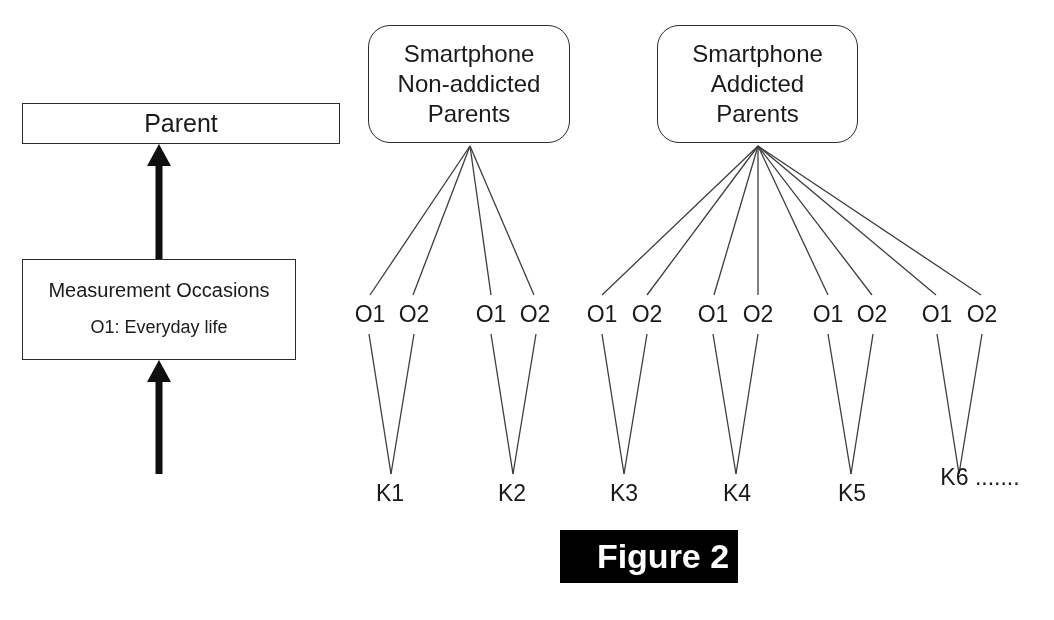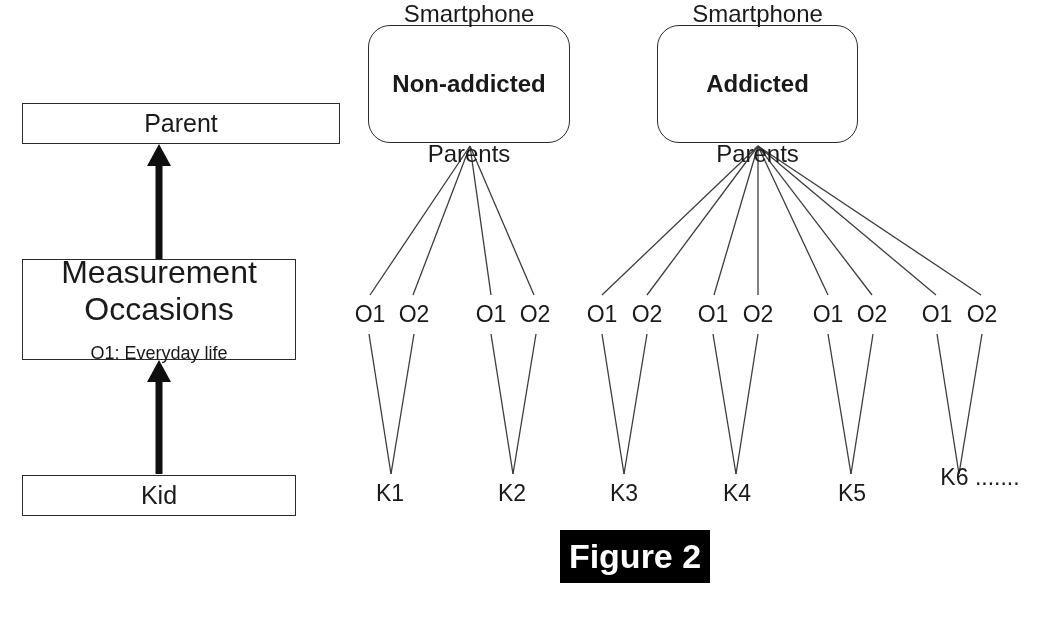--- a/index.html
+++ b/index.html
@@ -11,33 +11,33 @@
   .thin{stroke:#3d3d3d;stroke-width:1.3;}
   .thick{stroke:#0f0f0f;stroke-width:7;}
   .arrowhead{fill:#0f0f0f;}
   .box{
     position:absolute;border:1.5px solid #2b2b2b;background:#fff;
     display:flex;align-items:center;justify-content:center;text-align:center;
     box-sizing:border-box;
   }
   .plain-box{font-size:25px;}
   .mo-box{flex-direction:column;justify-content:center;line-height:1.15;}
-  .mo-title{font-size:32px;margin-bottom:14px;}
+  .mo-title{font-size:20px;margin-bottom:14px;}
   .mo-sub{font-size:18px;line-height:1.3;}
   .rounded-box{
-    border-radius:22px;flex-direction:column;font-size:24px;line-height:30px;gap:40px;
+    border-radius:22px;flex-direction:column;font-size:24px;line-height:30px;
   }
-  .bold-line{font-weight:bold;text-align:right;}
+  .bold-line{font-weight:normal;text-align:right;}
   .olabel,.klabel{
     position:absolute;transform:translateX(-50%);font-size:23px;white-space:nowrap;
   }
   .caption{
     position:absolute;left:560px;top:530px;width:150px;height:53px;
     background:#000;color:#fff;font-weight:bold;font-size:34px;
-    display:flex;align-items:center;justify-content:center;
+    display:flex;align-items:center;justify-content:center;padding-left:28px;
   }
 </style>
 </head>
 <body>
 
 <div class="canvas">
 
   <svg class="lines-layer" viewBox="0 0 1054 620">
 
     <g>
@@ -95,23 +95,20 @@
 
   <div class="box plain-box" style="left:22px;top:103px;width:318px;height:41px">
     <span>Parent</span>
   </div>
 
   <div class="box mo-box" style="left:22px;top:259px;width:274px;height:101px">
     <div class="mo-title">Measurement Occasions</div>
     <div class="mo-sub">O1: Everyday life</div>
   </div>
 
-  <div class="box plain-box" style="left:22px;top:475px;width:274px;height:41px">
-    <span>Kid</span>
-  </div>
 
   <div class="box rounded-box" style="left:368px;top:25px;width:202px;height:118px">
     <span>Smartphone</span>
     <span class="bold-line">Non-addicted</span>
     <span>Parents</span>
   </div>
 
   <div class="box rounded-box" style="left:657px;top:25px;width:201px;height:118px">
     <span>Smartphone</span>
     <span class="bold-line">Addicted</span>

